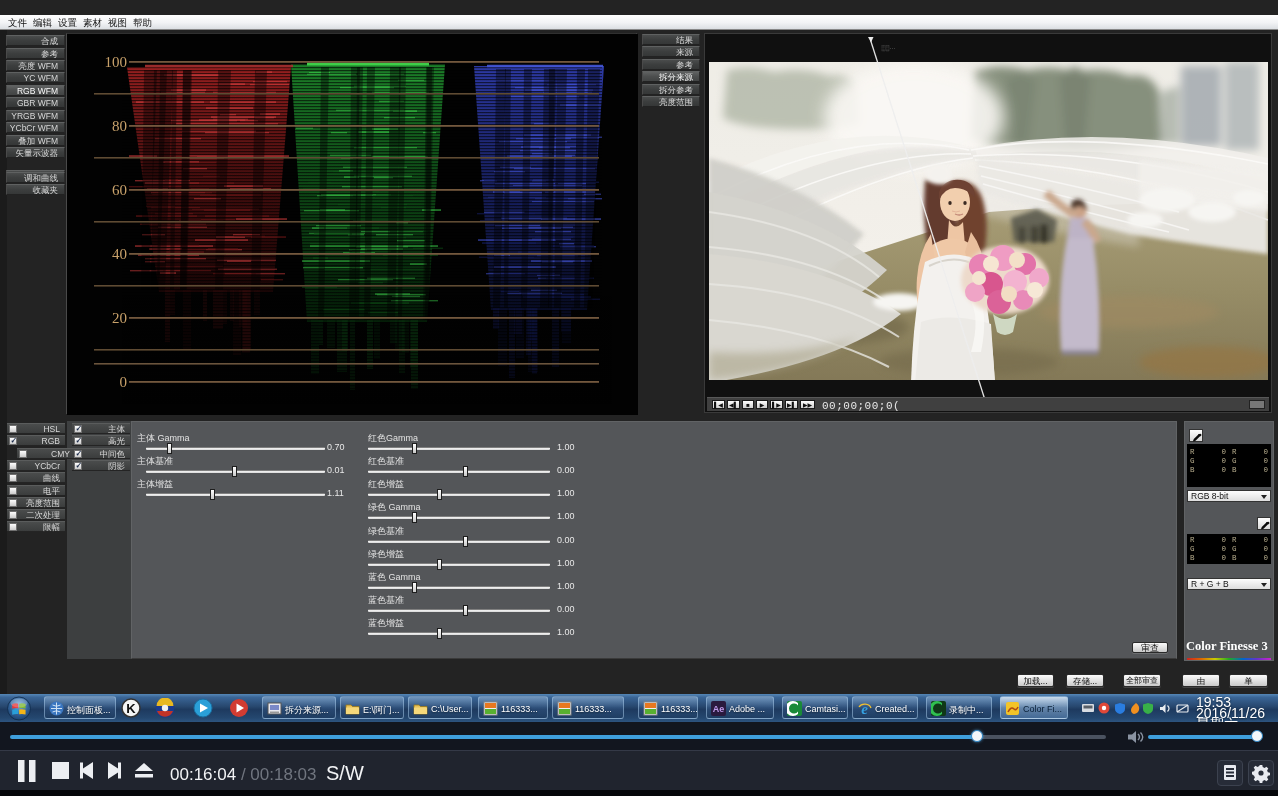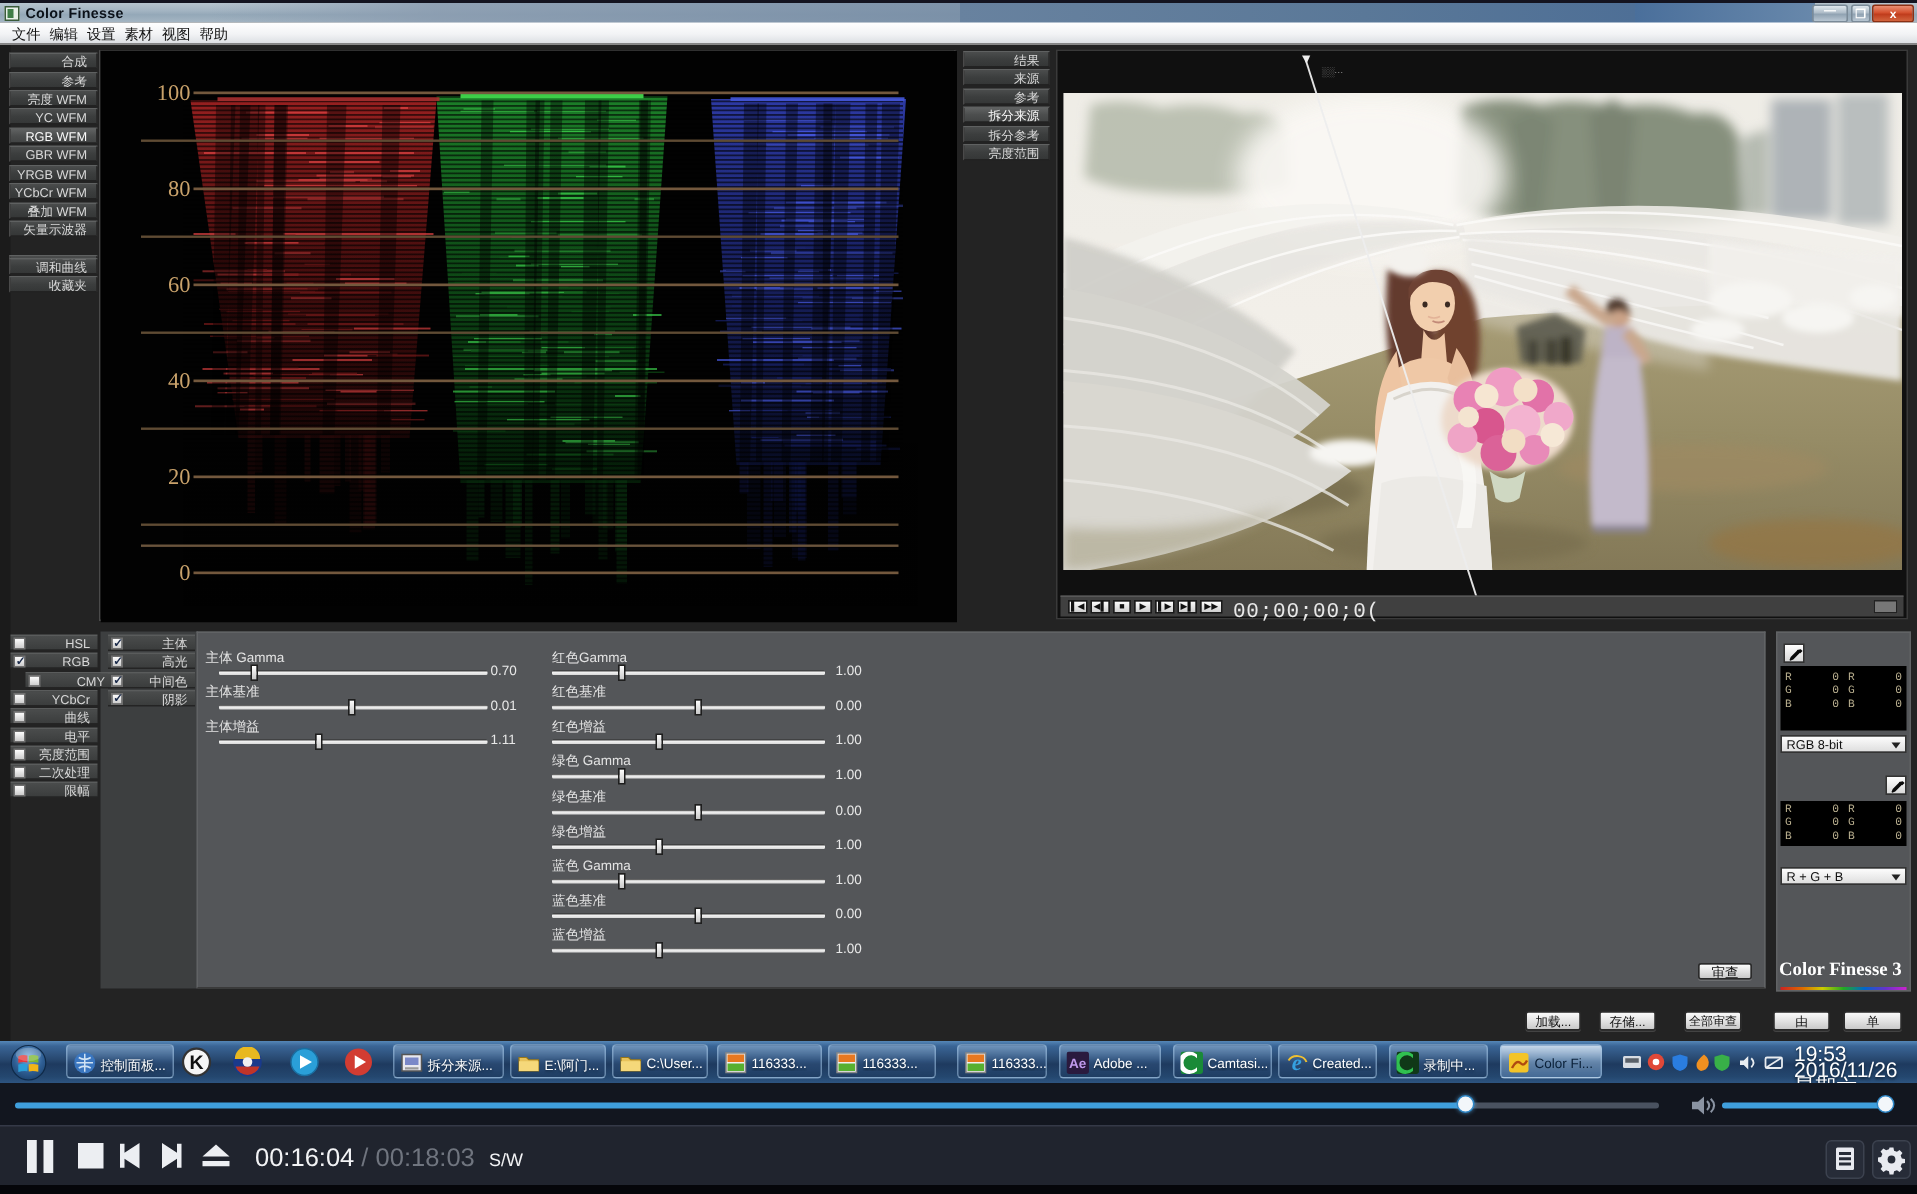--- a/index.html
+++ b/index.html
@@ -34,21 +34,21 @@
 #wfpanel { left:66px; top:33px; width:571px; height:381px; background:#030303;
   border:1px solid #4a4a4a; border-top-color:#303030; }
 
 
 #vidpanel { left:704px; top:33px; width:568px; height:380px; background:#101010; border:1px solid #3a3a3a; }
 #photo { left:4px; top:28px; width:559px; height:318px; background:#e9e6e0; overflow:hidden; }
 #transport { left:2px; top:363px; width:562px; height:14px; background:#404040;
   border-top:1px solid #585858; }
 .tbtn { position:absolute; top:2px; width:12px; height:9px; background:linear-gradient(180deg,#fdfdfd,#cfcfcf);
   border:1px solid #1a1a1a; color:#111; font-size:6px; text-align:center; line-height:8px; }
-#tcode { position:absolute; left:120px; top:2px; font-family:"Liberation Mono",monospace; font-size:14px; color:#e8e8e8; letter-spacing:0.5px; }
+#tcode { position:absolute; left:120px; top:2px; font-family:"Liberation Mono",monospace; font-size:11px; color:#e8e8e8; letter-spacing:0.5px; }
 
 
 .ckrow { position:absolute; height:11px; background:linear-gradient(180deg,#4a4c4c,#3b3d3d);
   border-top:1px solid #5a5c5c; border-bottom:1px solid #242424; color:#d8d8d8; font-size:8.5px;
   text-align:right; line-height:10px; padding-right:5px; white-space:nowrap; }
 .ck { position:absolute; left:2px; top:1px; width:8px; height:8px; background:linear-gradient(180deg,#fdfdfd,#cccccc);
   border:1px solid #707070; }
 .ck.c::after { content:"\2713"; position:absolute; left:0.5px; top:-1px; font-size:8px; color:#1a2a4a; font-weight:bold; line-height:8px; }
 
 
@@ -95,38 +95,20 @@
 #clock { position:absolute; right:8px; top:3px; width:74px; color:#fff; font-size:14px; line-height:11px; text-shadow:0 1px 2px #123; }
 
 
 #seekrow { left:0; top:722px; width:1278px; height:28px; background:#12161f; }
 #ctrlbar { left:0; top:750px; width:1278px; height:40px; background:#20242e; border-top:1px solid #343947; }
 #blackfoot { left:0; top:790px; width:1278px; height:6px; background:#05060a; }
 </style></head>
 <body>
 <div id="stage">
 
-<div class="abs" id="titlebar">
-  <div class="sky" style="left:140px;width:500px;background:linear-gradient(90deg,rgba(150,168,185,0),rgba(138,156,176,.85) 30%,rgba(120,142,166,.9));"></div>
-  <div class="sky" style="left:640px;width:450px;background:linear-gradient(90deg,#68829f,#5a7898 60%,#4e6f96);"></div>
-  <div class="sky" style="left:1090px;width:120px;background:linear-gradient(90deg,#4a6f9b,#6888ab);"></div>
-  <div class="abs" id="title-ic">
-        <i></i>
-      </div>
-  <div class="abs" id="title-txt">Color Finesse</div>
-  <div class="winbtn" style="left:1208px;width:24px;">
-        <span style="top:-2px;">—</span>
-      </div>
-  <div class="winbtn" style="left:1234px;width:13px;">
-        <span>❐</span>
-      </div>
-  <div class="winbtn" id="btn-close" style="left:1248px;width:28px;">
-        <span>x</span>
-      </div>
-</div>
 <div class="abs" id="menubar">
   <div class="menuitem" style="left:8px;">文件</div>
   <div class="menuitem" style="left:33px;">编辑</div>
   <div class="menuitem" style="left:58px;">设置</div>
   <div class="menuitem" style="left:83px;">素材</div>
   <div class="menuitem" style="left:108px;">视图</div>
   <div class="menuitem" style="left:133px;">帮助</div>
 </div>
 <div class="abs" style="left:0;top:30px;width:1278px;height:664px;background:#232323;"></div>
 <div class="abs" style="left:0;top:30px;width:7px;height:664px;background:#1b1b1b;"></div>
@@ -707,21 +689,21 @@
 <div class="abs" id="ctrlbar">
   <svg class="abs" style="left:18px;top:8px;" width="140" height="26" fill="#eceef2">
     <rect x="0" y="1" width="6.5" height="22"></rect>
         <rect x="11" y="1" width="6.5" height="22"></rect>
     <rect x="34" y="3" width="17" height="17"></rect>
     <polygon points="62,3.5 65,3.5 65,9.5 75,3 75,20 65,13.5 65,19.5 62,19.5"></polygon>
     <polygon points="103,3.5 100,3.5 100,9.5 90,3 90,20 100,13.5 100,19.5 103,19.5"></polygon>
     <polygon points="117,12 126,4 135,12"></polygon>
         <rect x="117" y="15" width="18" height="3.5"></rect>
   </svg>
-  <div class="abs" style="left:170px;top:11px;font-size:17px;color:#f2f3f5;">00:16:04<span style="color:#70757f;"> / 00:18:03</span>&nbsp;&nbsp;<span style="font-size:12px;">S/W</span></div>
+  <div class="abs" style="left:170px;top:11px;font-size:17px;color:#f2f3f5;">00:16:04<span style="color:#70757f;"> / 00:18:03</span>&nbsp;&nbsp;<span style="font-size:20px;">S/W</span></div>
   <div class="abs" style="left:1217px;top:9px;width:26px;height:26px;border:1px solid #3c424f;border-radius:4px;background:#272c38;">
     <svg width="24" height="24" style="position:absolute;left:0;top:0;">
           <rect x="6" y="4" width="12" height="15" rx="1" fill="#e8eaf0"></rect>
           <rect x="8" y="7" width="8" height="2" fill="#272c38"></rect>
           <rect x="8" y="10.5" width="8" height="2" fill="#272c38"></rect>
           <rect x="8" y="14" width="8" height="2" fill="#272c38"></rect>
         </svg>
   </div>
   <div class="abs" style="left:1248px;top:9px;width:26px;height:26px;border:1px solid #3c424f;border-radius:4px;background:#272c38;">
     <svg width="24" height="24" style="position:absolute;left:0;top:0;" viewBox="0 0 24 24">

